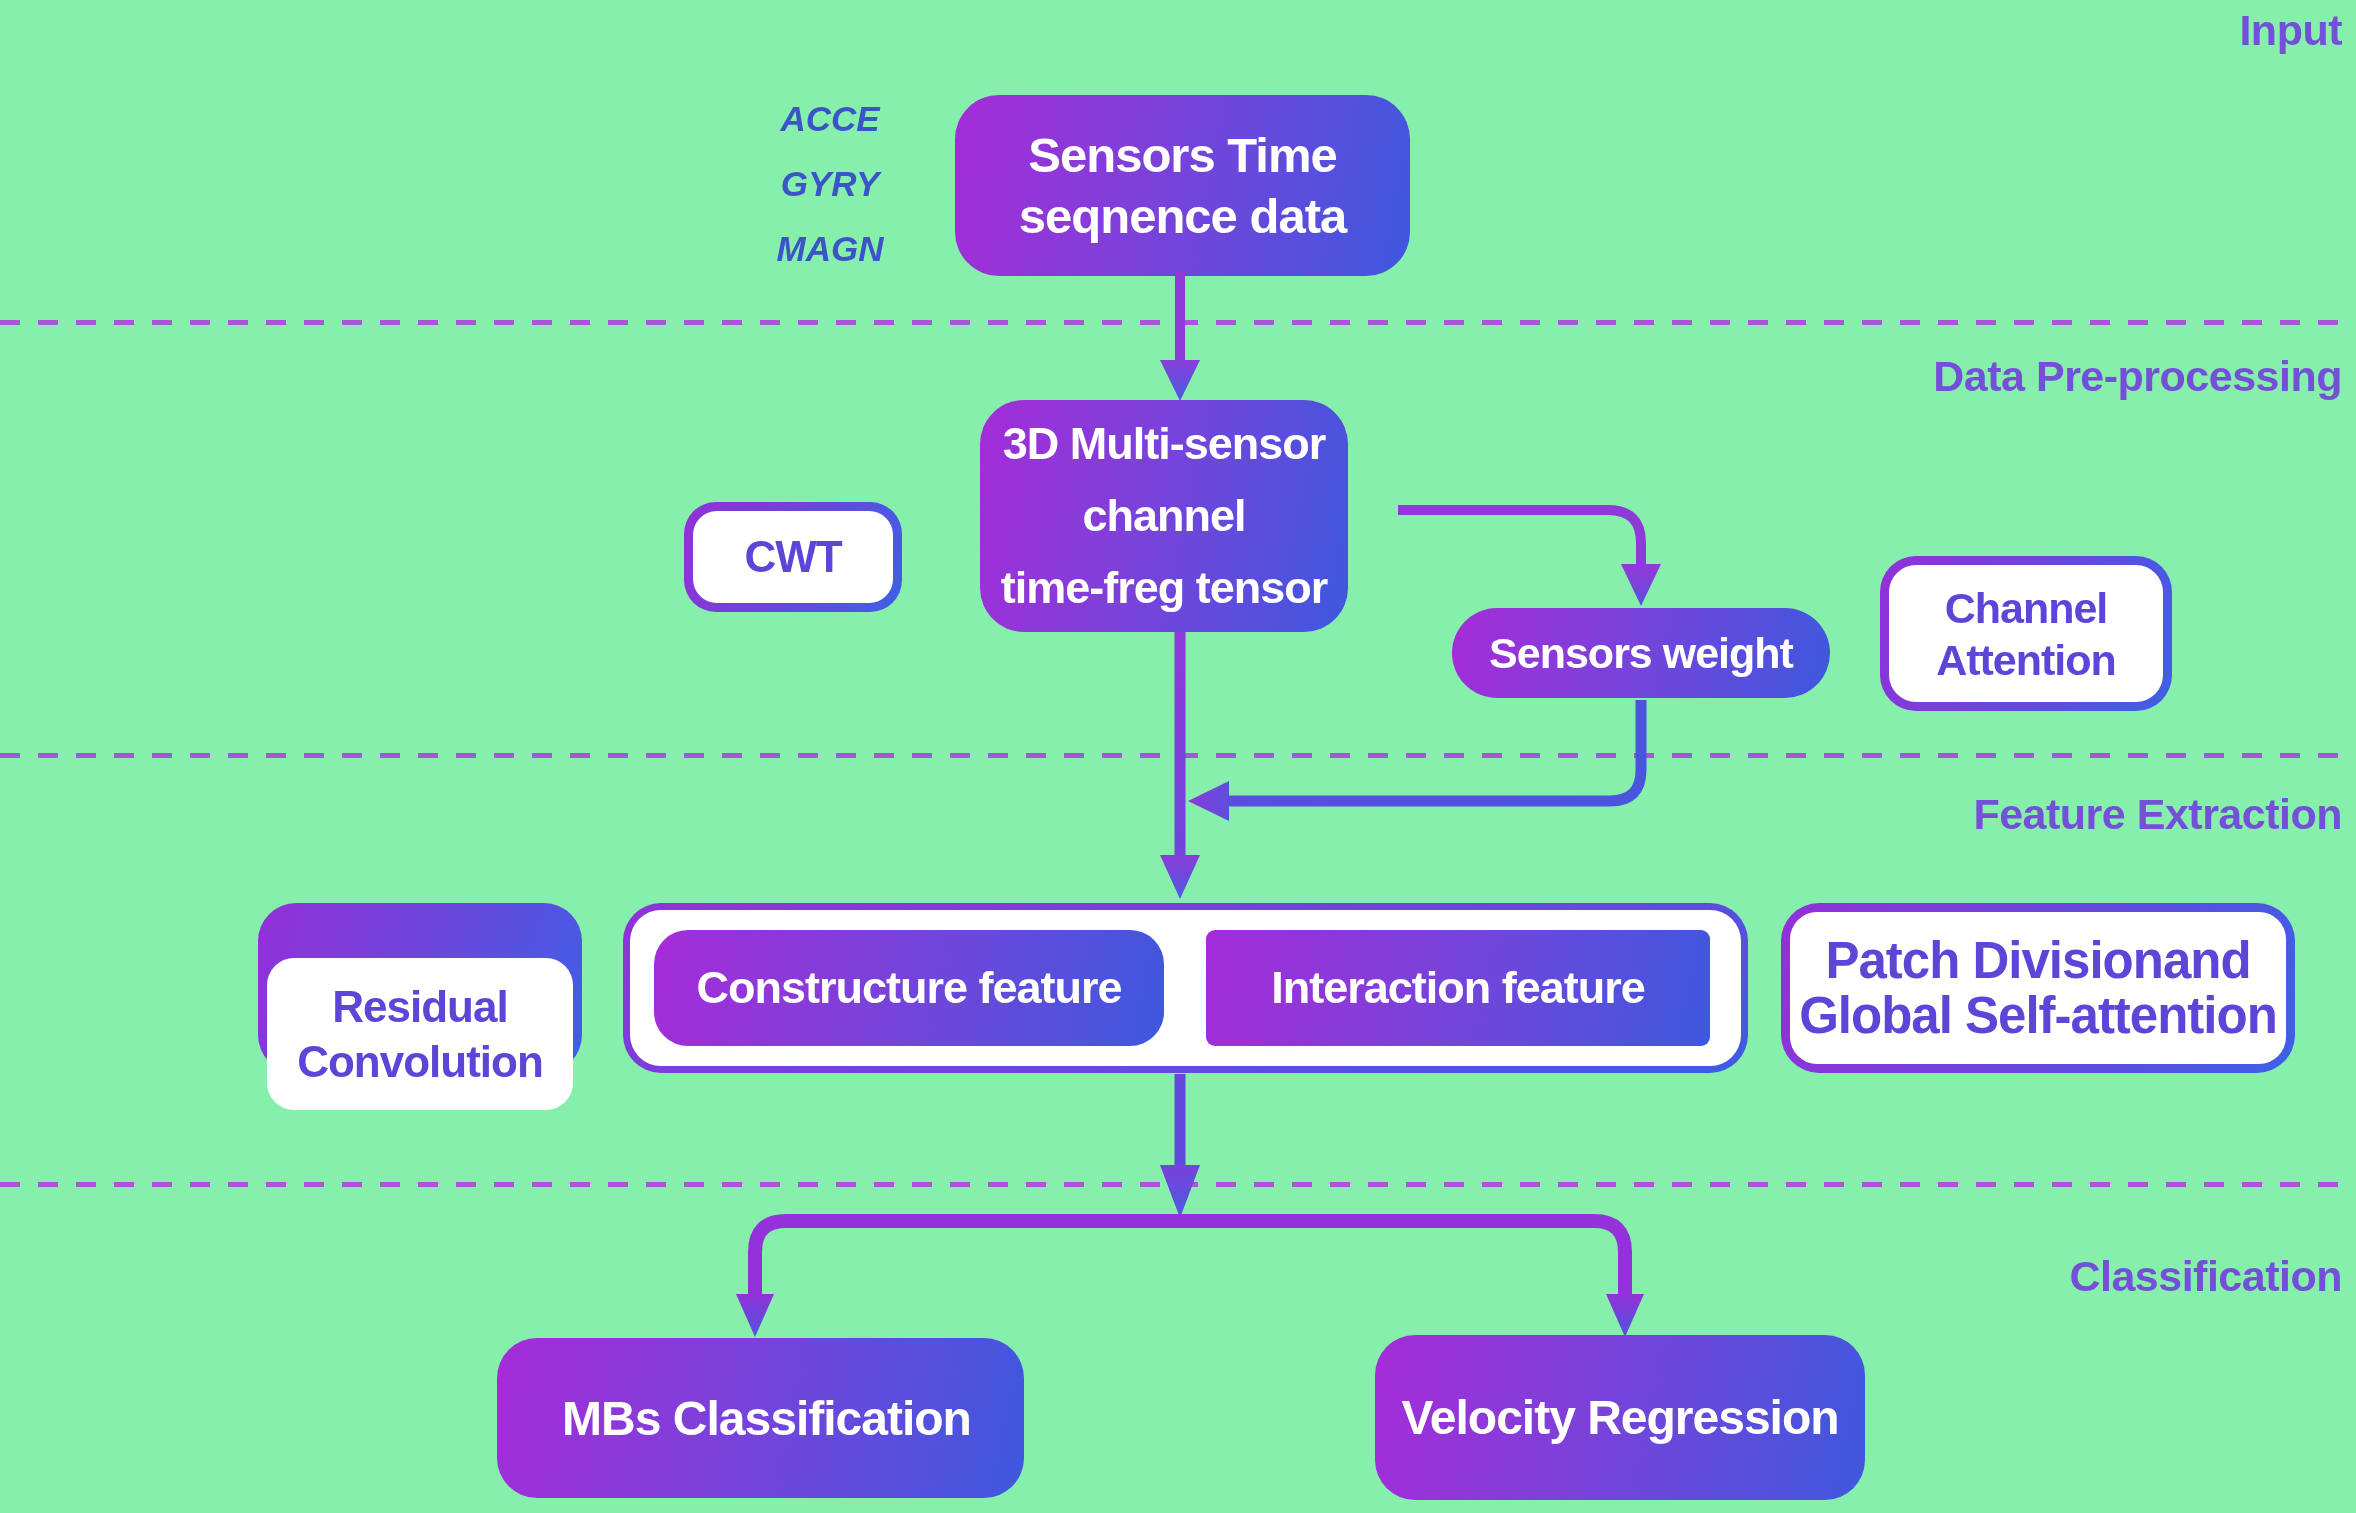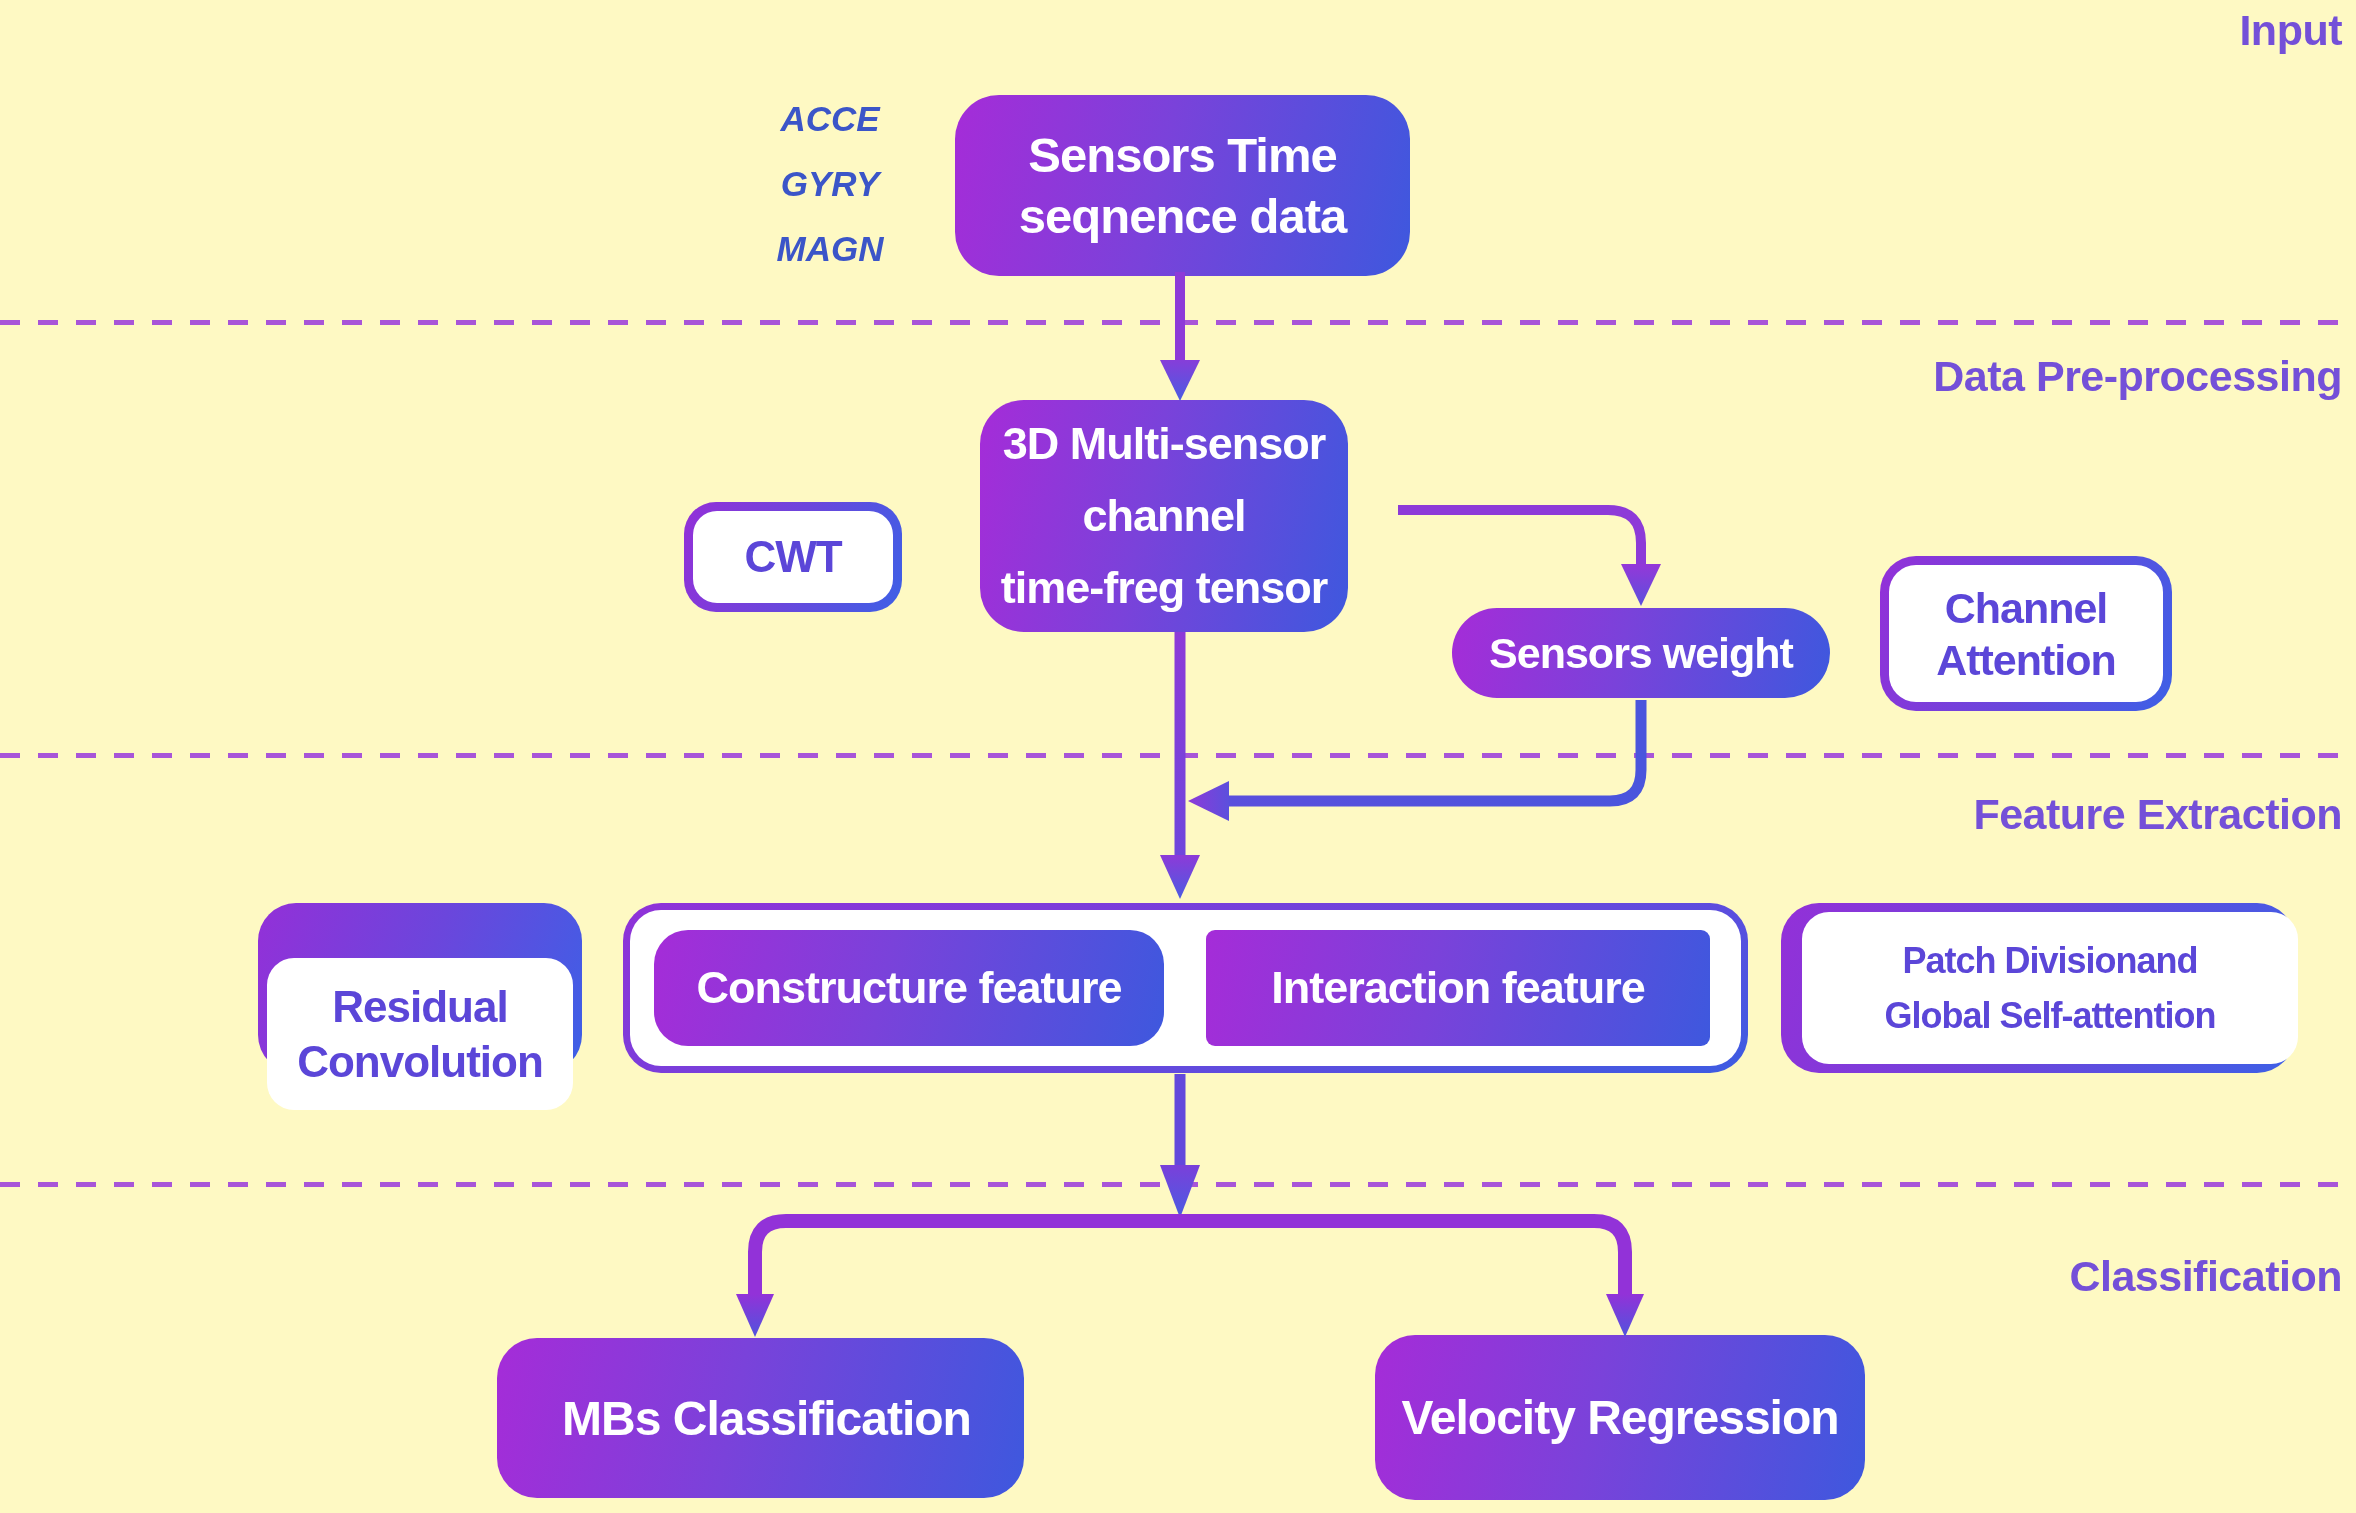--- a/index.html
+++ b/index.html
@@ -1,19 +1,19 @@
 <!DOCTYPE html>
 <html><head>
 <meta charset="utf-8">
 <style>
   html,body{margin:0;padding:0;background:#fff;}
   .canvas{
     position:relative;
     width:2356px;height:1513px;
-    background:#fef9c3;
+    background:#86efac;
     overflow:hidden;
     font-family:"Liberation Sans", sans-serif;
   }
   
   .sep{
     position:absolute;left:0;width:2356px;height:5px;
     background:repeating-linear-gradient(to right,#a855d8 0 20px,transparent 20px 38px);
   }
   
   .stage-label{
@@ -121,21 +121,21 @@
     <div class="inner"></div>
   </div>
   <div class="fill-box" style="left:654px;top:930px;width:510px;height:116px;border-radius:34px;font-size:45px;">
     <span class="ln">Constructure feature</span>
   </div>
   <div class="fill-box" style="left:1206px;top:930px;width:504px;height:116px;border-radius:9px;font-size:45px;">
     <span class="ln">Interaction feature</span>
   </div>
 
   <div class="outline-box" style="left:1781px;top:903px;width:514px;height:170px;border-radius:38px;">
-    <div class="inner" style="font-size:36px;line-height:55px;margin-left:12px;">
+    <div class="inner" style="font-size:51px;line-height:55px;">
       <span>Patch Divisionand</span>
       <span>Global Self-attention</span>
     </div>
   </div>
 
   <div class="fill-box" style="left:497px;top:1338px;width:515px;height:160px;border-radius:40px;font-size:48px;padding-left:12px;">
     <span class="ln">MBs Classification</span>
   </div>
   <div class="fill-box" style="left:1375px;top:1335px;width:490px;height:165px;border-radius:40px;font-size:48px;">
     <span class="ln">Velocity Regression</span>

